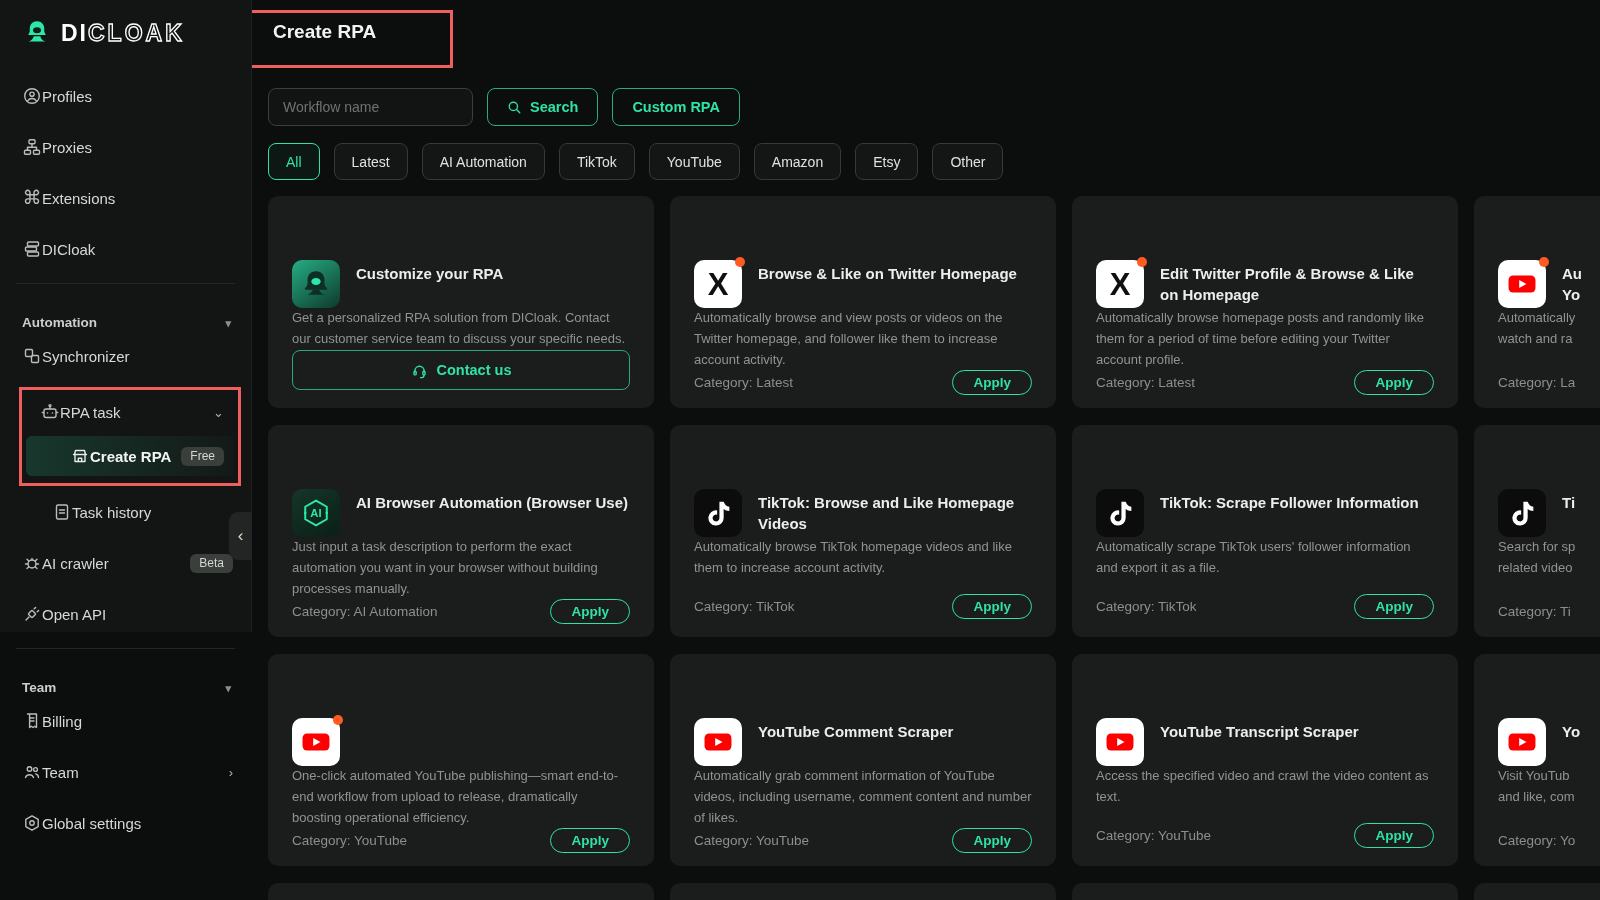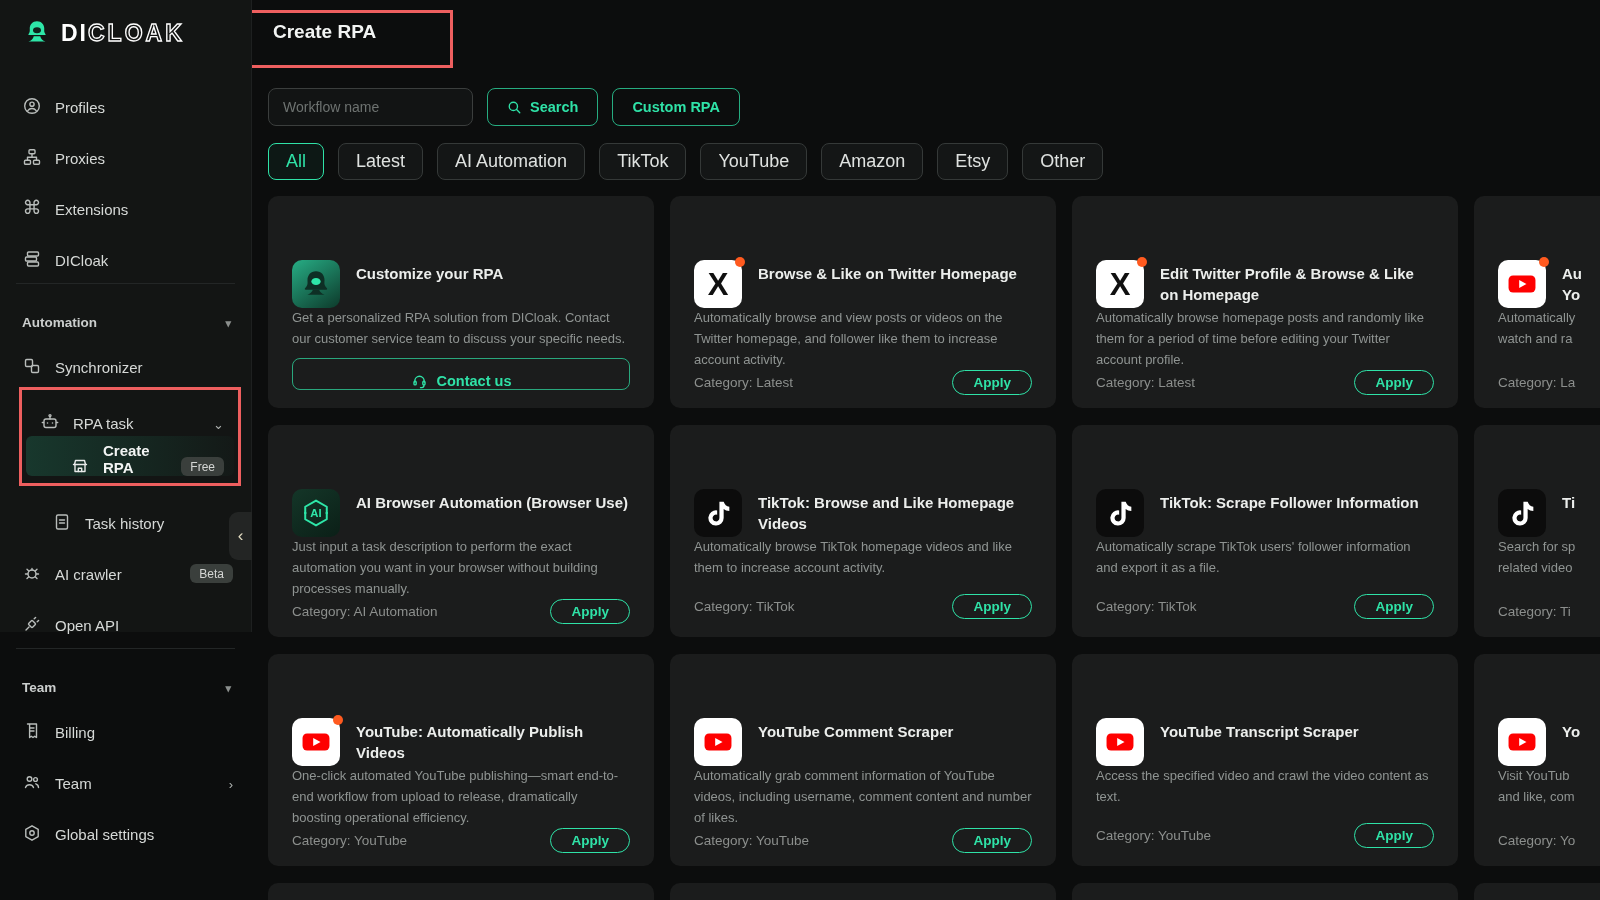--- a/index.html
+++ b/index.html
@@ -9,21 +9,21 @@
 
   
   .sidebar { width:252px; height:632px; background:#131514; border-right:1px solid #1e2020;
     flex-shrink:0; position:relative; z-index:2; }
   .logo { display:flex; align-items:center; gap:9px; padding:14px 0 0 22px; height:52px; }
   .logo-mark { width:30px; height:30px; }
   .logo-word { font-size:23px; font-weight:800; color:#fff; display:flex; align-items:center; }
   .logo-di { letter-spacing:2px; }
   .logo-cloak { letter-spacing:3px; color:transparent; -webkit-text-stroke:1.3px #fff; }
   .nav { margin-top:24px; }
-  .nav-item { display:flex; align-items:flex-end; gap:13px; height:40px; margin:0 8px 11px 8px;
+  .nav-item { display:flex; align-items:center; gap:0; height:40px; margin:0 8px 11px 8px;
     padding:0 10px 0 14px; border-radius:6px; color:#d6d9d7; font-size:15px; cursor:pointer; }
   .nav-item .nico { color:#b9bdbb; flex-shrink:0; }
   .nico { width:20px; height:20px; fill:none; stroke:currentColor; stroke-width:1.4;
     stroke-linecap:round; stroke-linejoin:round; }
   .cmd-glyph { font-size:19px; line-height:20px; width:20px; text-align:center; color:#b9bdbb; }
   .divider { height:1px; background:#232626; margin:14px 16px; }
   .section-head { display:flex; align-items:flex-end; justify-content:space-between;
     padding:0 20px 0 22px; height:32px; margin-bottom:6px; font-size:13.5px; font-weight:700;
     color:#cbcecd; cursor:pointer; }
   .caret-down { font-size:11px; color:#8b8f8d; }
@@ -49,21 +49,21 @@
   .search-input { width:205px; height:38px; background:#121414; border:1px solid #3b3e3d;
     border-radius:8px; color:#e8e8e8; padding:0 14px; font-size:14px; outline:none;
     font-family:"Liberation Sans", sans-serif; }
   .search-input::placeholder { color:#6e7371; }
   .btn-green { height:38px; padding:0 19px; border-radius:8px; background:transparent;
     border:1px solid rgba(47,226,167,0.75); color:#2fe2a7; font-size:14.5px; font-weight:600;
     display:flex; align-items:center; gap:8px; cursor:pointer;
     font-family:"Liberation Sans", sans-serif; }
   .pills { display:flex; gap:14px; margin-top:17px; }
   .pill { height:37px; padding:0 17px; border-radius:8px; background:#141616;
-    border:1px solid #353938; color:#dfe2e0; font-size:18px; display:flex; align-items:center;
+    border:1px solid #353938; color:#dfe2e0; font-size:14px; display:flex; align-items:center;
     cursor:pointer; font-family:"Liberation Sans", sans-serif; }
   .pill.active { color:#2fe2a7; border-color:#2fe2a7; background:rgba(47,226,167,0.05); }
 
   
   .grid { margin-top:16px; display:grid; grid-template-columns:repeat(4, 386px);
     grid-auto-rows:212px; gap:17px 16px; width:1592px; }
   .card { background:#1b1c1c; border-radius:10px; padding:24px 24px 18px; display:flex;
     flex-direction:column; position:relative; }
   .card-head { display:flex; gap:16px; align-items:flex-start;margin-top:40px; }
   .tile { width:48px; height:48px; border-radius:10px; flex-shrink:0; position:relative;
@@ -76,22 +76,22 @@
   .x-letter { font-size:31px; font-weight:900; color:#101010; line-height:1; }
   .dot { position:absolute; top:-3px; right:-3px; width:10px; height:10px; border-radius:50%;
     background:#ff5a1f; }
   .card-title { font-size:15px; font-weight:600; color:#eceeec; line-height:1.4; padding-top:3px; }
   .card-desc { font-size:13px; color:#8f9492; line-height:1.6; }
   .card-foot { margin-top:auto; display:flex; justify-content:space-between; align-items:center; }
   .category { font-size:13.5px; color:#8c8f8d; white-space:nowrap; }
   .apply-btn { padding:4px 20px; border:1px solid #2fe2a7; color:#2fe2a7; border-radius:16px;
     font-size:13.5px; font-weight:600; background:transparent; cursor:pointer;
     font-family:"Liberation Sans", sans-serif; }
-  .contact-btn { margin-top:auto; width:100%; height:32px; border:1px solid rgba(47,226,167,0.7);
-    color:#2fe2a7; border-radius:8px; background:transparent; display:flex; align-items:flex-end;
+  .contact-btn { margin-top:auto; width:100%; height:40px; border:1px solid rgba(47,226,167,0.7);
+    color:#2fe2a7; border-radius:8px; background:transparent; display:flex; align-items:center;
     justify-content:center; gap:9px; font-size:14.5px; font-weight:600; cursor:pointer;
     font-family:"Liberation Sans", sans-serif; }
   .nowrap { white-space:nowrap; }
   .stub { height:30px; border-radius:10px 10px 0 0; background:#1b1c1c; }
 </style>
 </head>
 <body>
 
 <div class="app">
 
@@ -421,21 +421,20 @@
 
       <div class="card">
         <div class="card-head">
           <div class="tile tile-white">
             <svg viewBox="0 0 24 24">
                 <rect x="2.5" y="6" width="19" height="12" rx="3.2" fill="#fe0000"></rect>
                 <path d="M10 9.2 15.2 12 10 14.8z" fill="#fff"></path>
               </svg>
             <span class="dot"></span>
           </div>
-          <div class="card-title">YouTube: Automatically Publish Videos</div>
         </div>
         <div class="card-desc">One-click automated YouTube publishing—smart end-to-end workflow from upload to release, dramatically boosting operational efficiency.</div>
         <div class="card-foot">
           <span class="category">Category: YouTube</span>
           <button class="apply-btn">Apply</button>
         </div>
       </div>
 
       <div class="card">
         <div class="card-head">

